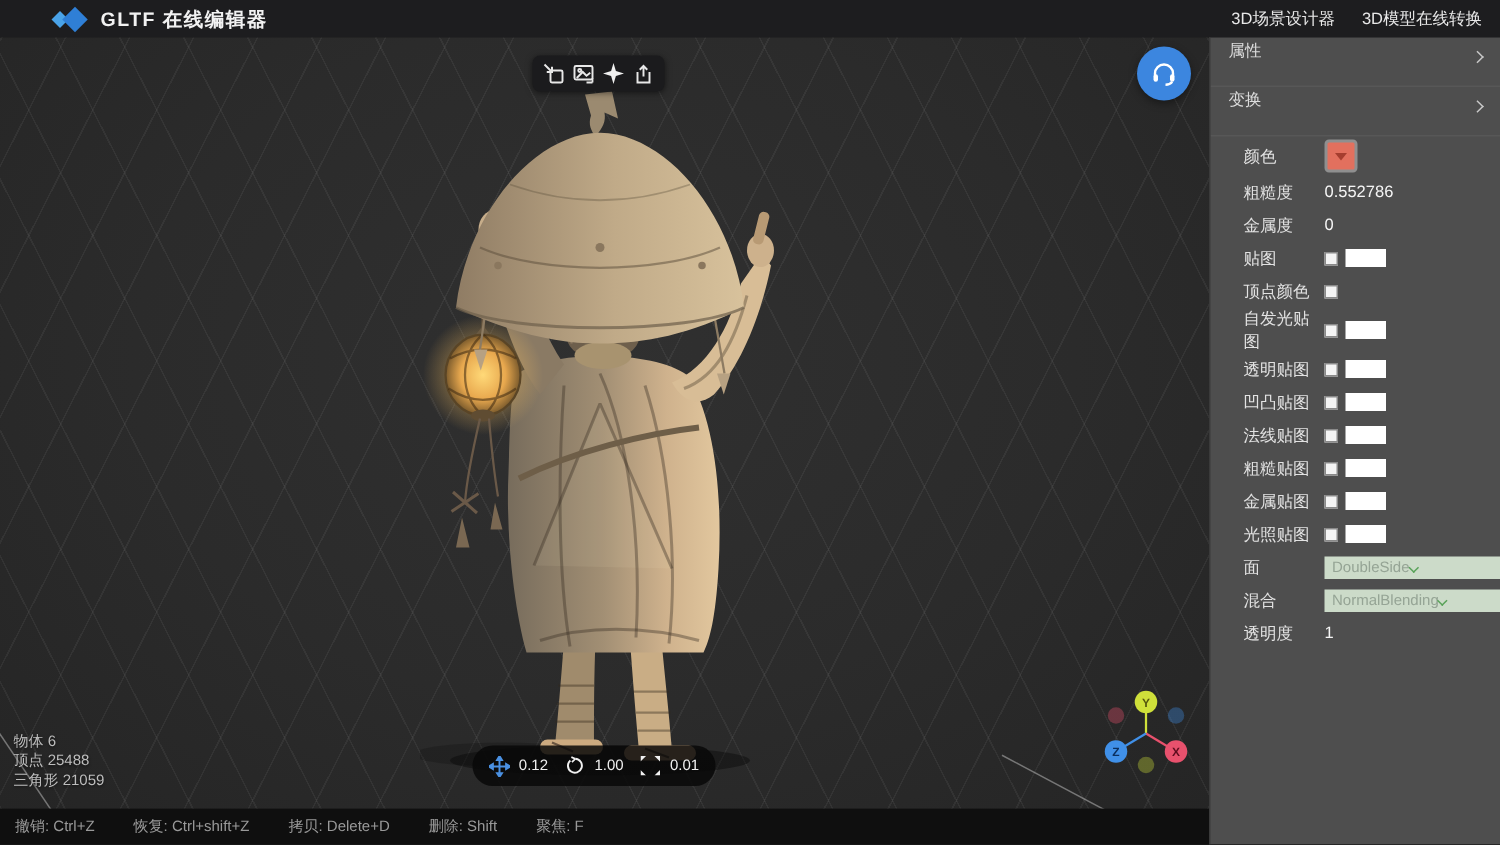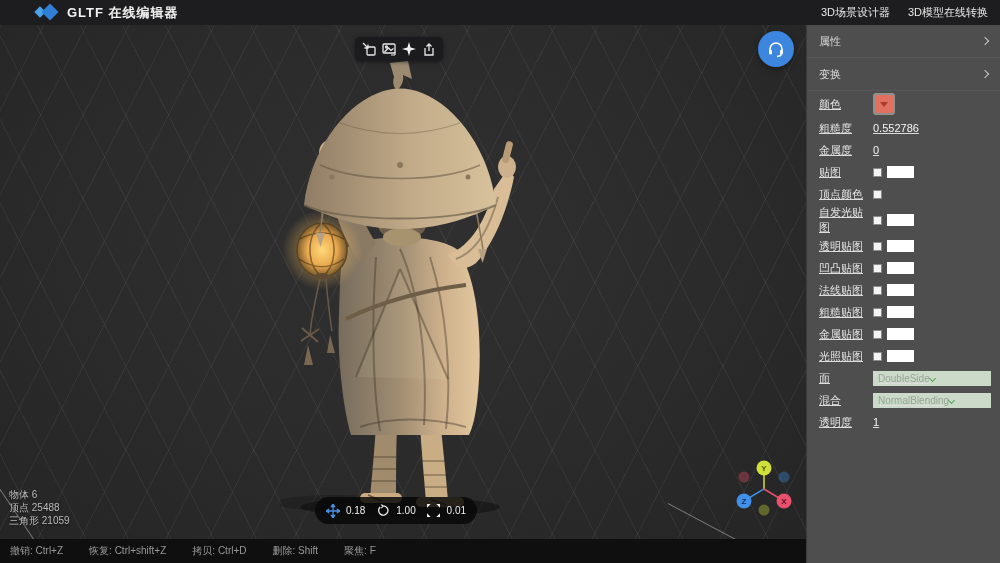--- a/index.html
+++ b/index.html
@@ -4,21 +4,21 @@
 <style>
   * { margin:0; padding:0; box-sizing:border-box; }
   html,body { width:1000px; height:563px; overflow:hidden; background:#1a1a1a;
     font-family:"Liberation Sans","DejaVu Sans",sans-serif; }
 
   .app { width:1000px; height:563px; display:flex; flex-direction:column; }
 
   
   .topnav { height:25px; background:#1d1d1f; display:flex; align-items:center;
     padding:0 12px; flex-shrink:0; }
-  .logo-wrap { display:flex; align-items:flex-start; gap:9px; margin-left:24px; }
+  .logo-wrap { display:flex; align-items:center; gap:9px; margin-left:24px; }
   .logo-icon { position:relative; width:22px; height:16px; }
   .logo-icon .d1 { position:absolute; left:0; top:4px; width:8px; height:8px;
     background:#4aa3e8; transform:rotate(45deg); }
   .logo-icon .d2 { position:absolute; left:8px; top:2px; width:12px; height:12px;
     background:#2f7fd6; transform:rotate(45deg); }
   .logo-text { color:#f2f2f2; font-size:13px; font-weight:bold; letter-spacing:1px; }
   .nav-links { margin-left:auto; display:flex; gap:18px; }
   .nav-links a { color:#e8e8e8; font-size:11px; text-decoration:none; cursor:pointer; }
 
   
@@ -62,27 +62,27 @@
   .gizmo { position:absolute; right:8px; bottom:18px; width:64px; height:64px; cursor:pointer; }
 
   
   .statusbar { height:15px; background:#0f0f0f; display:flex; align-items:center;
     gap:26px; padding:12px 10px; flex-shrink:0; }
   .statusbar .sc { color:#999; font-size:10px; white-space:nowrap; }
 
   
   .panel { width:194px; background:#4e4e4e; border-left:1px solid #3a3a3a;
     color:#dcdcdc; font-size:11px; overflow:hidden; }
-  .p-section { height:20px; display:flex; align-items:center; justify-content:space-between;
+  .p-section { height:20px; display:flex; align-items:flex-end; justify-content:space-between;
     padding:16px 12px; cursor:pointer; border-bottom:1px solid rgba(255,255,255,0.05); }
   .chev { width:6px; height:6px; border-right:1.5px solid #c8c8c8;
     border-bottom:1.5px solid #c8c8c8; }
   .chev.right { transform:rotate(-45deg); }
   .chev.down  { transform:rotate(45deg); }
-  .p-row { min-height:22px; display:flex; align-items:center; padding-left:12px;text-decoration:underline; }
+  .p-row { min-height:22px; display:flex; align-items:center; padding-left:22px; }
   .p-label { width:54px; flex-shrink:0; color:#e2e2e2; }
   .p-value { color:#f5f5f5; }
   .swatch-row { min-height:26px; }
   .color-swatch { width:22px; height:22px; border:2px solid #8f8f8f; border-radius:3px;
     display:flex; align-items:center; justify-content:center; cursor:pointer; }
   .color-swatch .cs-chev { width:0; height:0; border-left:4px solid transparent;
     border-right:4px solid transparent; border-top:5px solid rgba(125,28,16,0.6); }
   .cbx { width:9px; height:9px; background:#f4f4f4; border:1px solid #8a8a8a;
     margin-right:5px; cursor:pointer; flex-shrink:0; }
   .slot { width:27px; height:12px; background:#ffffff; cursor:pointer; }
@@ -259,21 +259,21 @@
         </div>
 
         <div class="snapbar">
           <div class="snap-group">
             <span class="sbtn">
               <svg width="14" height="14" viewBox="0 0 14 14" stroke="#4a90e2" stroke-width="1.3" fill="#4a90e2">
                 <path d="M7,2 V12 M2,7 H12" fill="none"></path>
                 <path d="M7,0 L5.4,2.6 H8.6 Z M7,14 L5.4,11.4 H8.6 Z M0,7 L2.6,5.4 V8.6 Z M14,7 L11.4,5.4 V8.6 Z"></path>
               </svg>
             </span>
-            <span>0.18</span>
+            <span>0.12</span>
           </div>
           <div class="snap-group">
             <span class="sbtn">
               <svg width="13" height="13" viewBox="0 0 14 14" fill="none" stroke="#f0f0f0" stroke-width="1.4">
                 <path d="M3.5,3.2 A5,5 0 1,0 7,2"></path>
                 <path d="M7,2 L4.2,0.8 M7,2 L4.6,4.4" stroke-width="1.2"></path>
               </svg>
             </span>
             <span>1.00</span>
           </div>
@@ -302,21 +302,21 @@
             <text x="50" y="47" font-size="8" font-weight="bold" fill="#5e0c1e" text-anchor="middle">X</text>
             <text x="10" y="47" font-size="8" font-weight="bold" fill="#0b2f5e" text-anchor="middle">Z</text>
           </svg>
         </div>
 
       </div>
 
       <div class="statusbar">
         <span class="sc"><span>撤销:</span> <span>Ctrl+Z</span></span>
         <span class="sc"><span>恢复:</span> <span>Ctrl+shift+Z</span></span>
-        <span class="sc"><span>拷贝:</span> <span>Ctrl+D</span></span>
+        <span class="sc"><span>拷贝:</span> <span>Delete+D</span></span>
         <span class="sc"><span>删除:</span> <span>Shift</span></span>
         <span class="sc"><span>聚焦:</span> <span>F</span></span>
       </div>
     </div>
 
     <div class="panel">
 
       <div class="p-section">
         <span>属性</span>
         <span class="chev right"></span>

